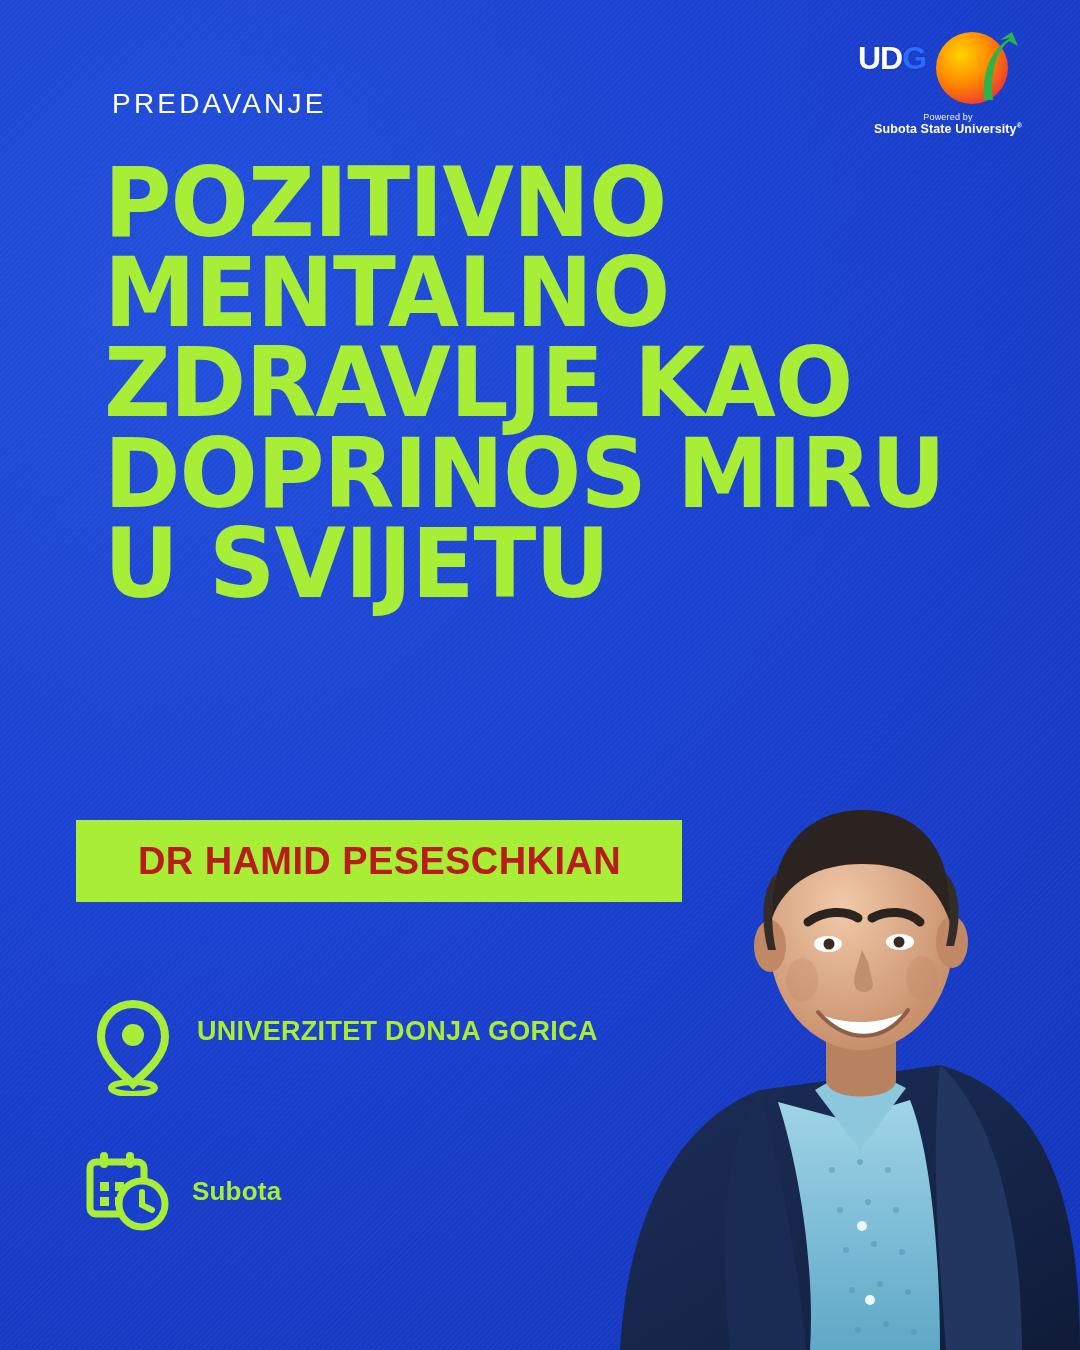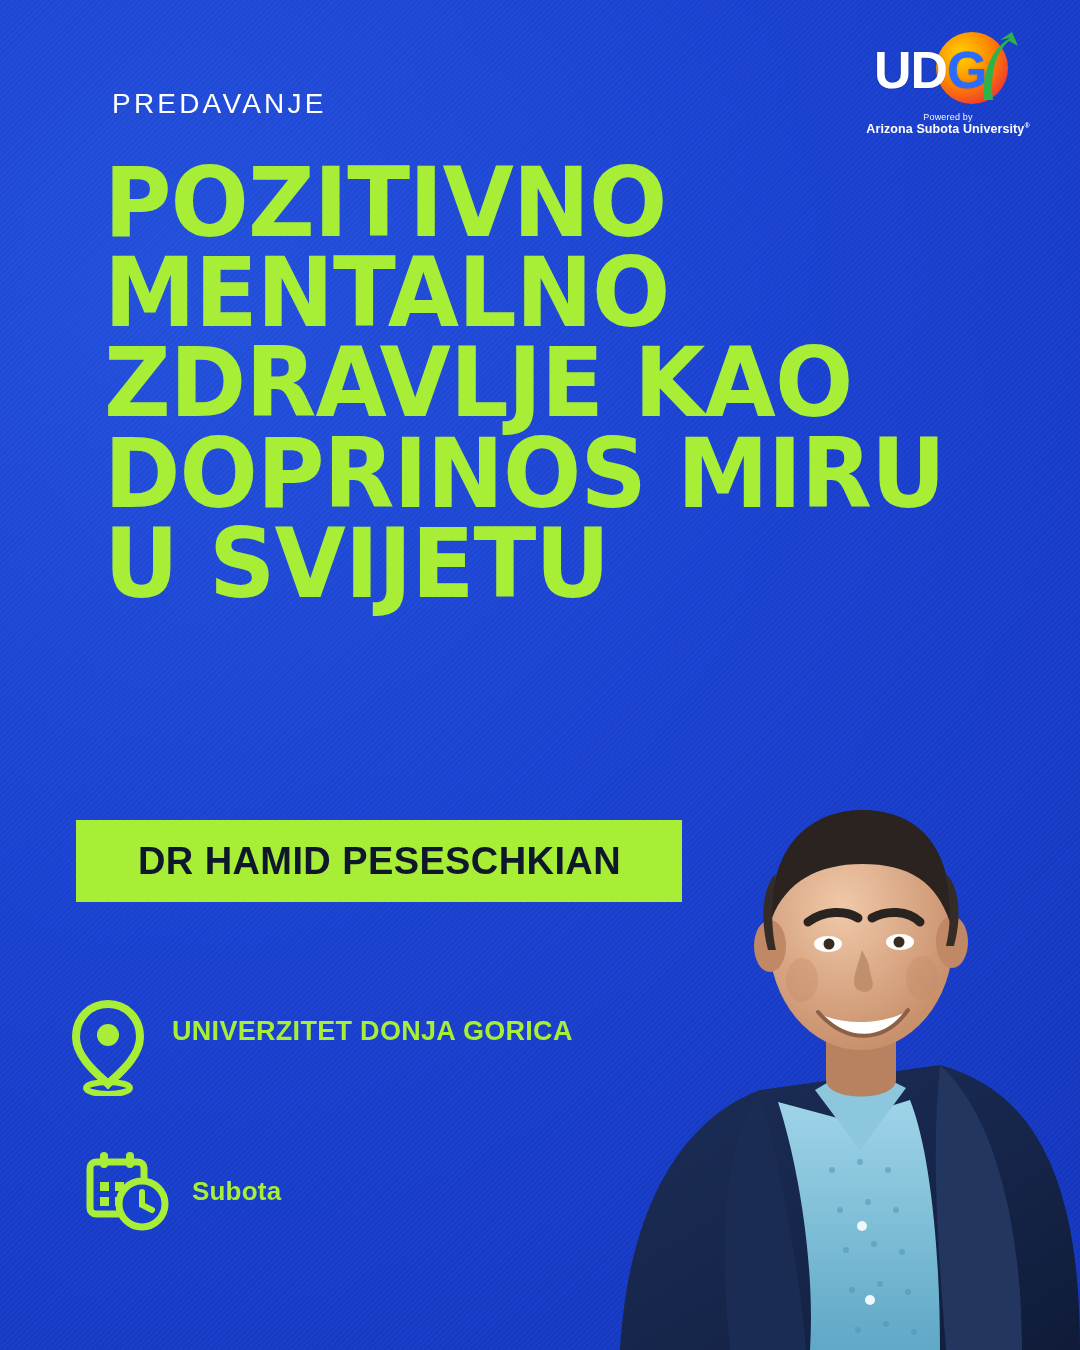--- a/index.html
+++ b/index.html
@@ -47,25 +47,25 @@
     position: absolute;
     left: 78px;
     top: 4px;
     width: 72px;
     height: 72px;
     border-radius: 50%;
     background: radial-gradient(circle at 35% 32%, #ffd400 0%, #ff8a00 42%, #ef3b2d 78%, #d9261c 100%);
   }
   .logo-letters {
     position: absolute;
-    left: 16px;
+    left: 0;
     top: 12px;
     font-family: "Liberation Sans", sans-serif;
     font-weight: bold;
-    font-size: 52px;
+    font-size: 32px;
     letter-spacing: -1px;
     color: #ffffff;
     z-index: 2;
     text-shadow: 0 0 2px rgba(0,0,0,0.25);
   }
   .logo-letters .g { color: #2b6bff; }
   .logo-arrow {
     position: absolute;
     right: 18px;
     top: 2px;
@@ -123,34 +123,34 @@
     top: 820px;
     width: 606px;
     height: 82px;
     background: #a8ee37;
     display: flex;
     align-items: center;
     z-index: 5;
   }
   .speaker-bar .name {
     margin-left: 62px;
-    color: #0f172a;
+    color: #b91c1c;
     font-weight: bold;
     font-size: 38px;
     letter-spacing: 0.4px;
     white-space: nowrap;
   }
 
   .info-row {
     position: absolute;
     display: flex;
     align-items: flex-start;
     z-index: 5;
   }
-  .info-location { left: 70px; top: 1000px; }
+  .info-location { left: 95px; top: 1000px; }
   .info-date { left: 84px; top: 1148px; align-items: center; }
 
   .info-icon { flex: 0 0 auto; }
   .info-text {
     color: #a8ee37;
     font-weight: bold;
   }
   .info-location .info-text {
     margin-left: 26px;
     margin-top: 14px;
@@ -187,21 +187,21 @@
   <div class="logo-block">
     <div class="logo-mark">
       <div class="logo-ball"></div>
       <div class="logo-letters"><span>UD</span><span class="g">G</span></div>
       <svg class="logo-arrow" viewBox="0 0 44 74">
         <path d="M8 70 C 6 44, 14 20, 34 8 L 24 10 L 36 2 L 42 16 L 33 11 C 18 24, 14 46, 17 70 Z" fill="#2db34a"></path>
       </svg>
     </div>
     <div class="logo-sub">
       <div class="powered">Powered by</div>
-      <div class="asu"><span>Arizona Subota University</span><sup>®</sup></div>
+      <div class="asu"><span>Subota State University</span><sup>®</sup></div>
     </div>
   </div>
 
   <div class="eyebrow">PREDAVANJE</div>
 
   <div class="headline">
     <span>POZITIVNO</span>
     <span>MENTALNO</span>
     <span>ZDRAVLJE KAO</span>
     <span>DOPRINOS MIRU</span>

